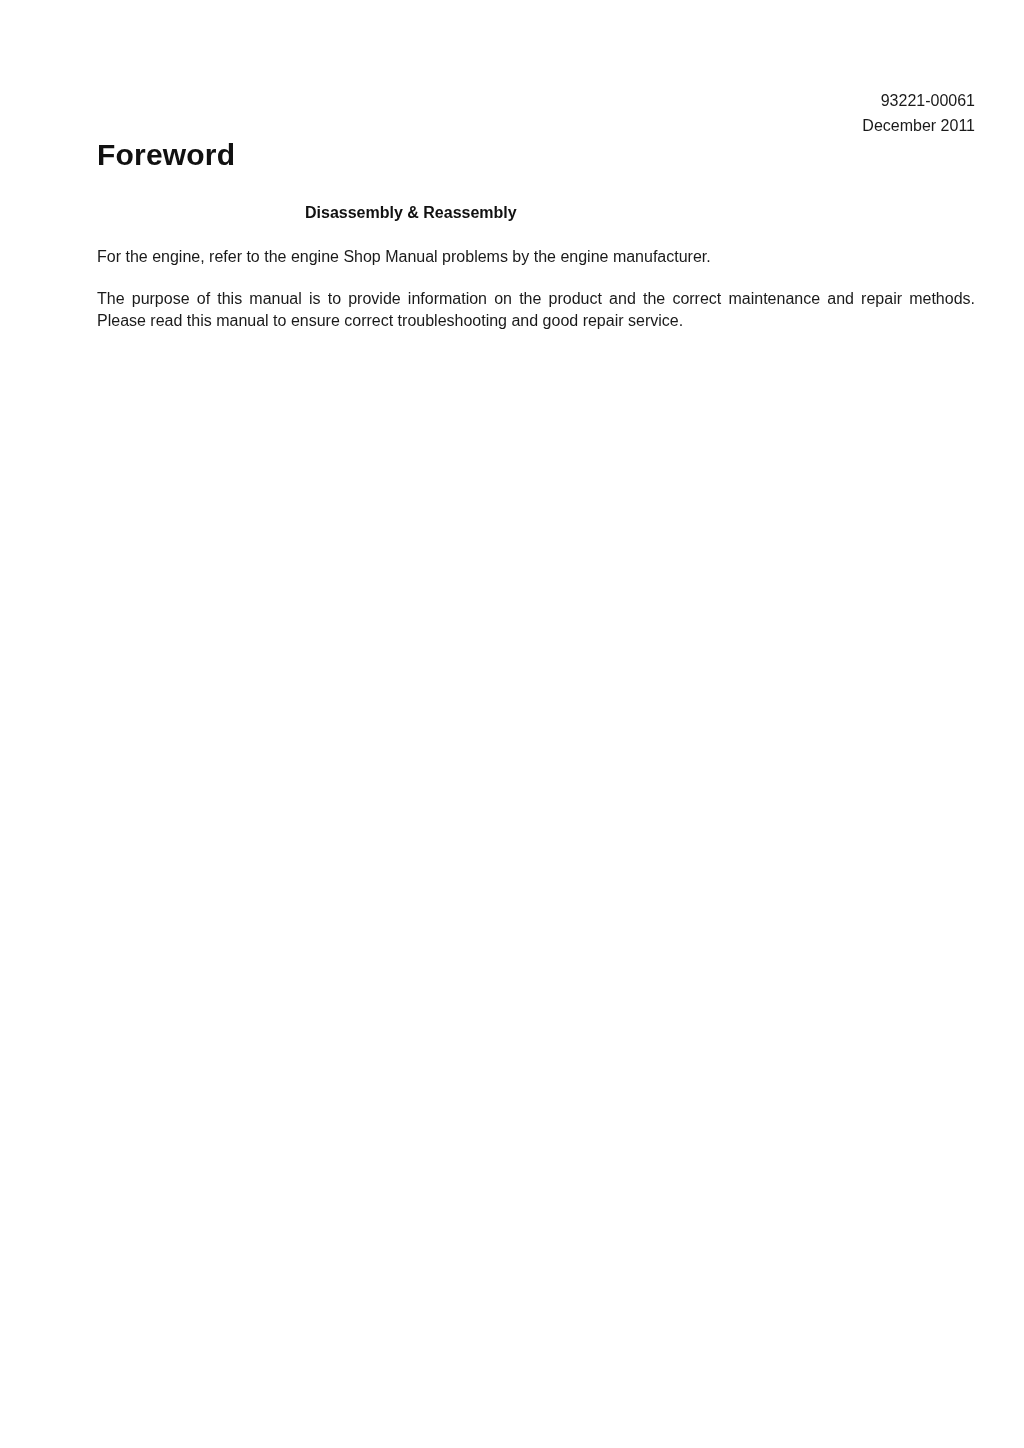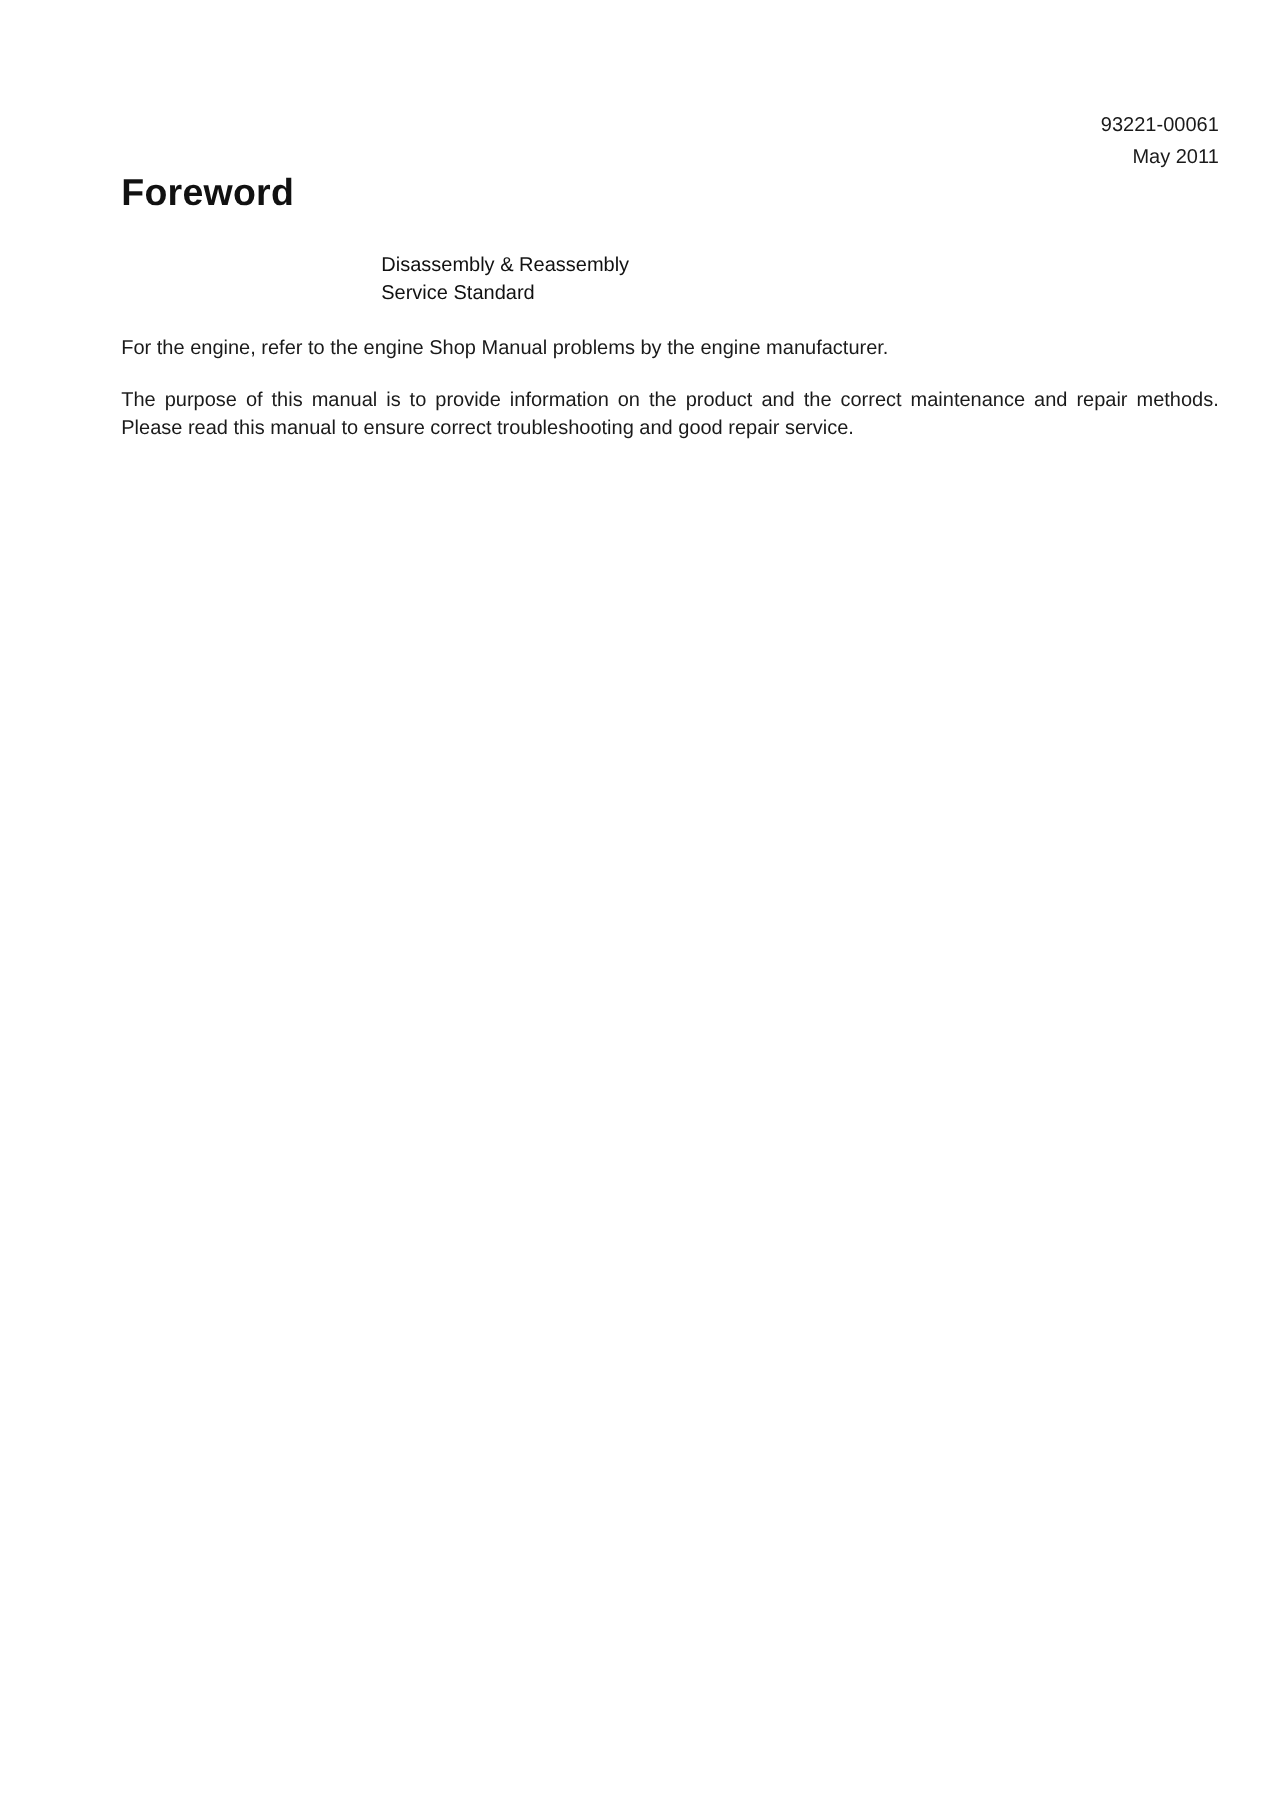--- a/index.html
+++ b/index.html
@@ -42,47 +42,46 @@
     line-height: 22px;
     text-align: justify;
     margin-bottom: 20px;
     color: #1a1a1a;
   }
 
   .callout {
     margin: 22px 0 22px 208px;
     font-size: 16px;
     line-height: 22px;
-    font-weight: normal;
+    font-weight: bold;
     color: #111111;
   }
 
   .callout div {
     margin: 0;
   }
 </style>
 </head>
 <body>
 
 <div class="page">
 
   <div class="doc-meta">
     <div>93221-00061</div>
-    <div>May 2011</div>
+    <div>December 2011</div>
   </div>
 
   <h1 class="title">Foreword</h1>
 
   <div class="body-text">
 
 
 
     <div class="callout">
       <div>Disassembly &amp; Reassembly</div>
-      <div>Service Standard</div>
     </div>
 
     <p>For the engine, refer to the engine Shop Manual problems by the engine manufacturer.</p>
 
     <p>The purpose of this manual is to provide information on the product and the correct maintenance and repair methods. Please read this manual to ensure correct troubleshooting and good repair service.</p>
 
 
   </div>
 
 </div>

